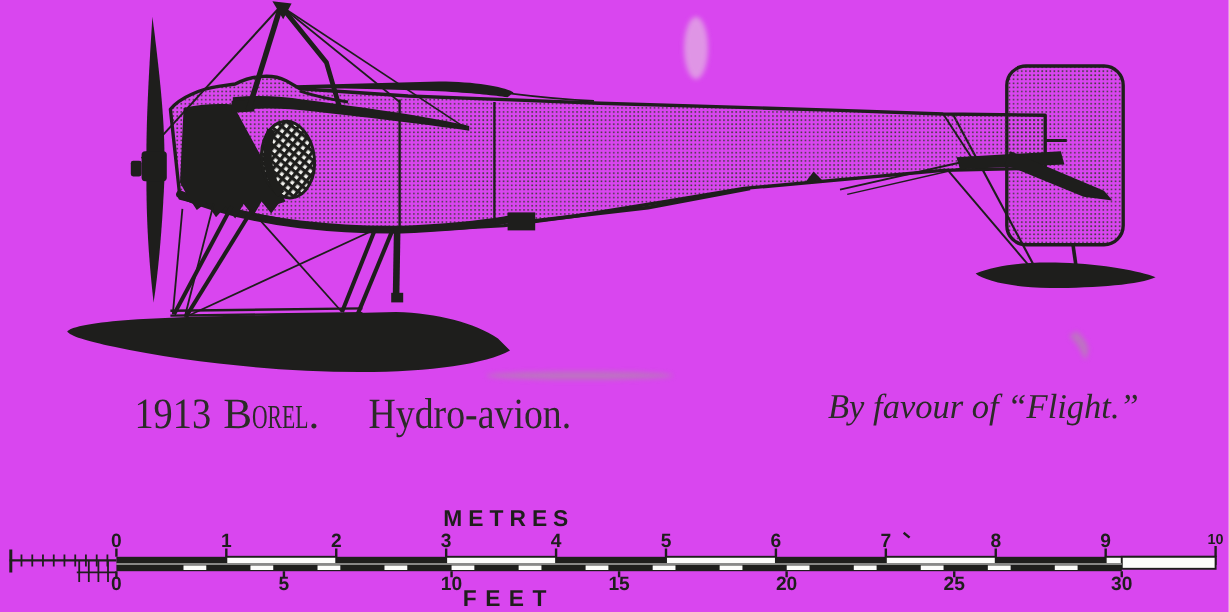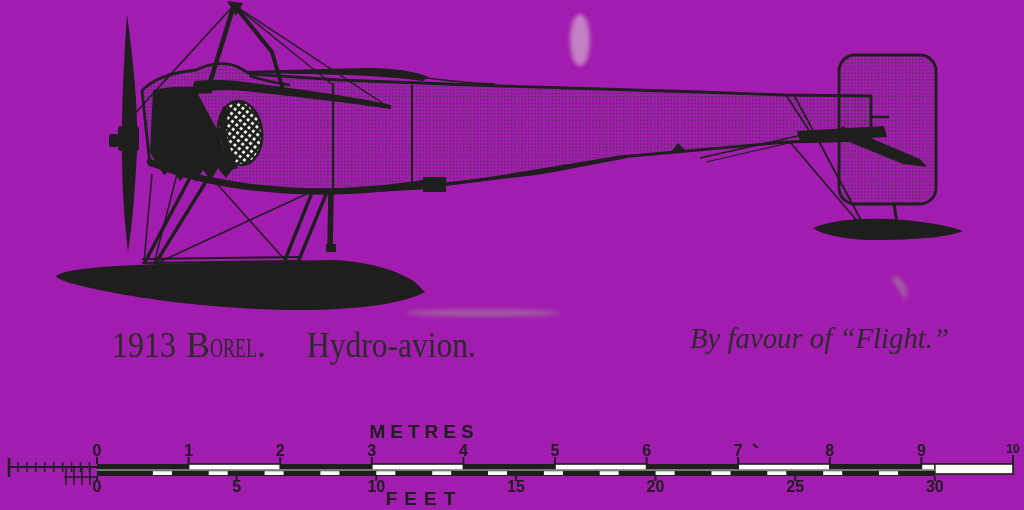--- a/index.html
+++ b/index.html
@@ -1,16 +1,16 @@
 <!DOCTYPE html>
 <html><head>
 <meta charset="utf-8">
 <style>
   html,body{margin:0;padding:0;background:#fcfcfa;}
-  #page{position:relative;width:1024px;height:510px;background:#a21caf;overflow:hidden;
+  #page{position:relative;width:1024px;height:510px;background:#d946ef;overflow:hidden;
         font-family:"Liberation Serif",serif;text-align:right;}
   svg{position:absolute;left:0;top:0;filter:blur(0.35px);}
 </style>
 </head>
 <body>
 <div id="page">
 <svg width="1024" height="510" viewBox="0 0 1024 510">
   <defs>
     <pattern id="dt" width="3.4" height="3.4" patternUnits="userSpaceOnUse">
       <rect x="0.85" y="0.85" width="1.3" height="1.3" fill="#3c3c38"></rect>

